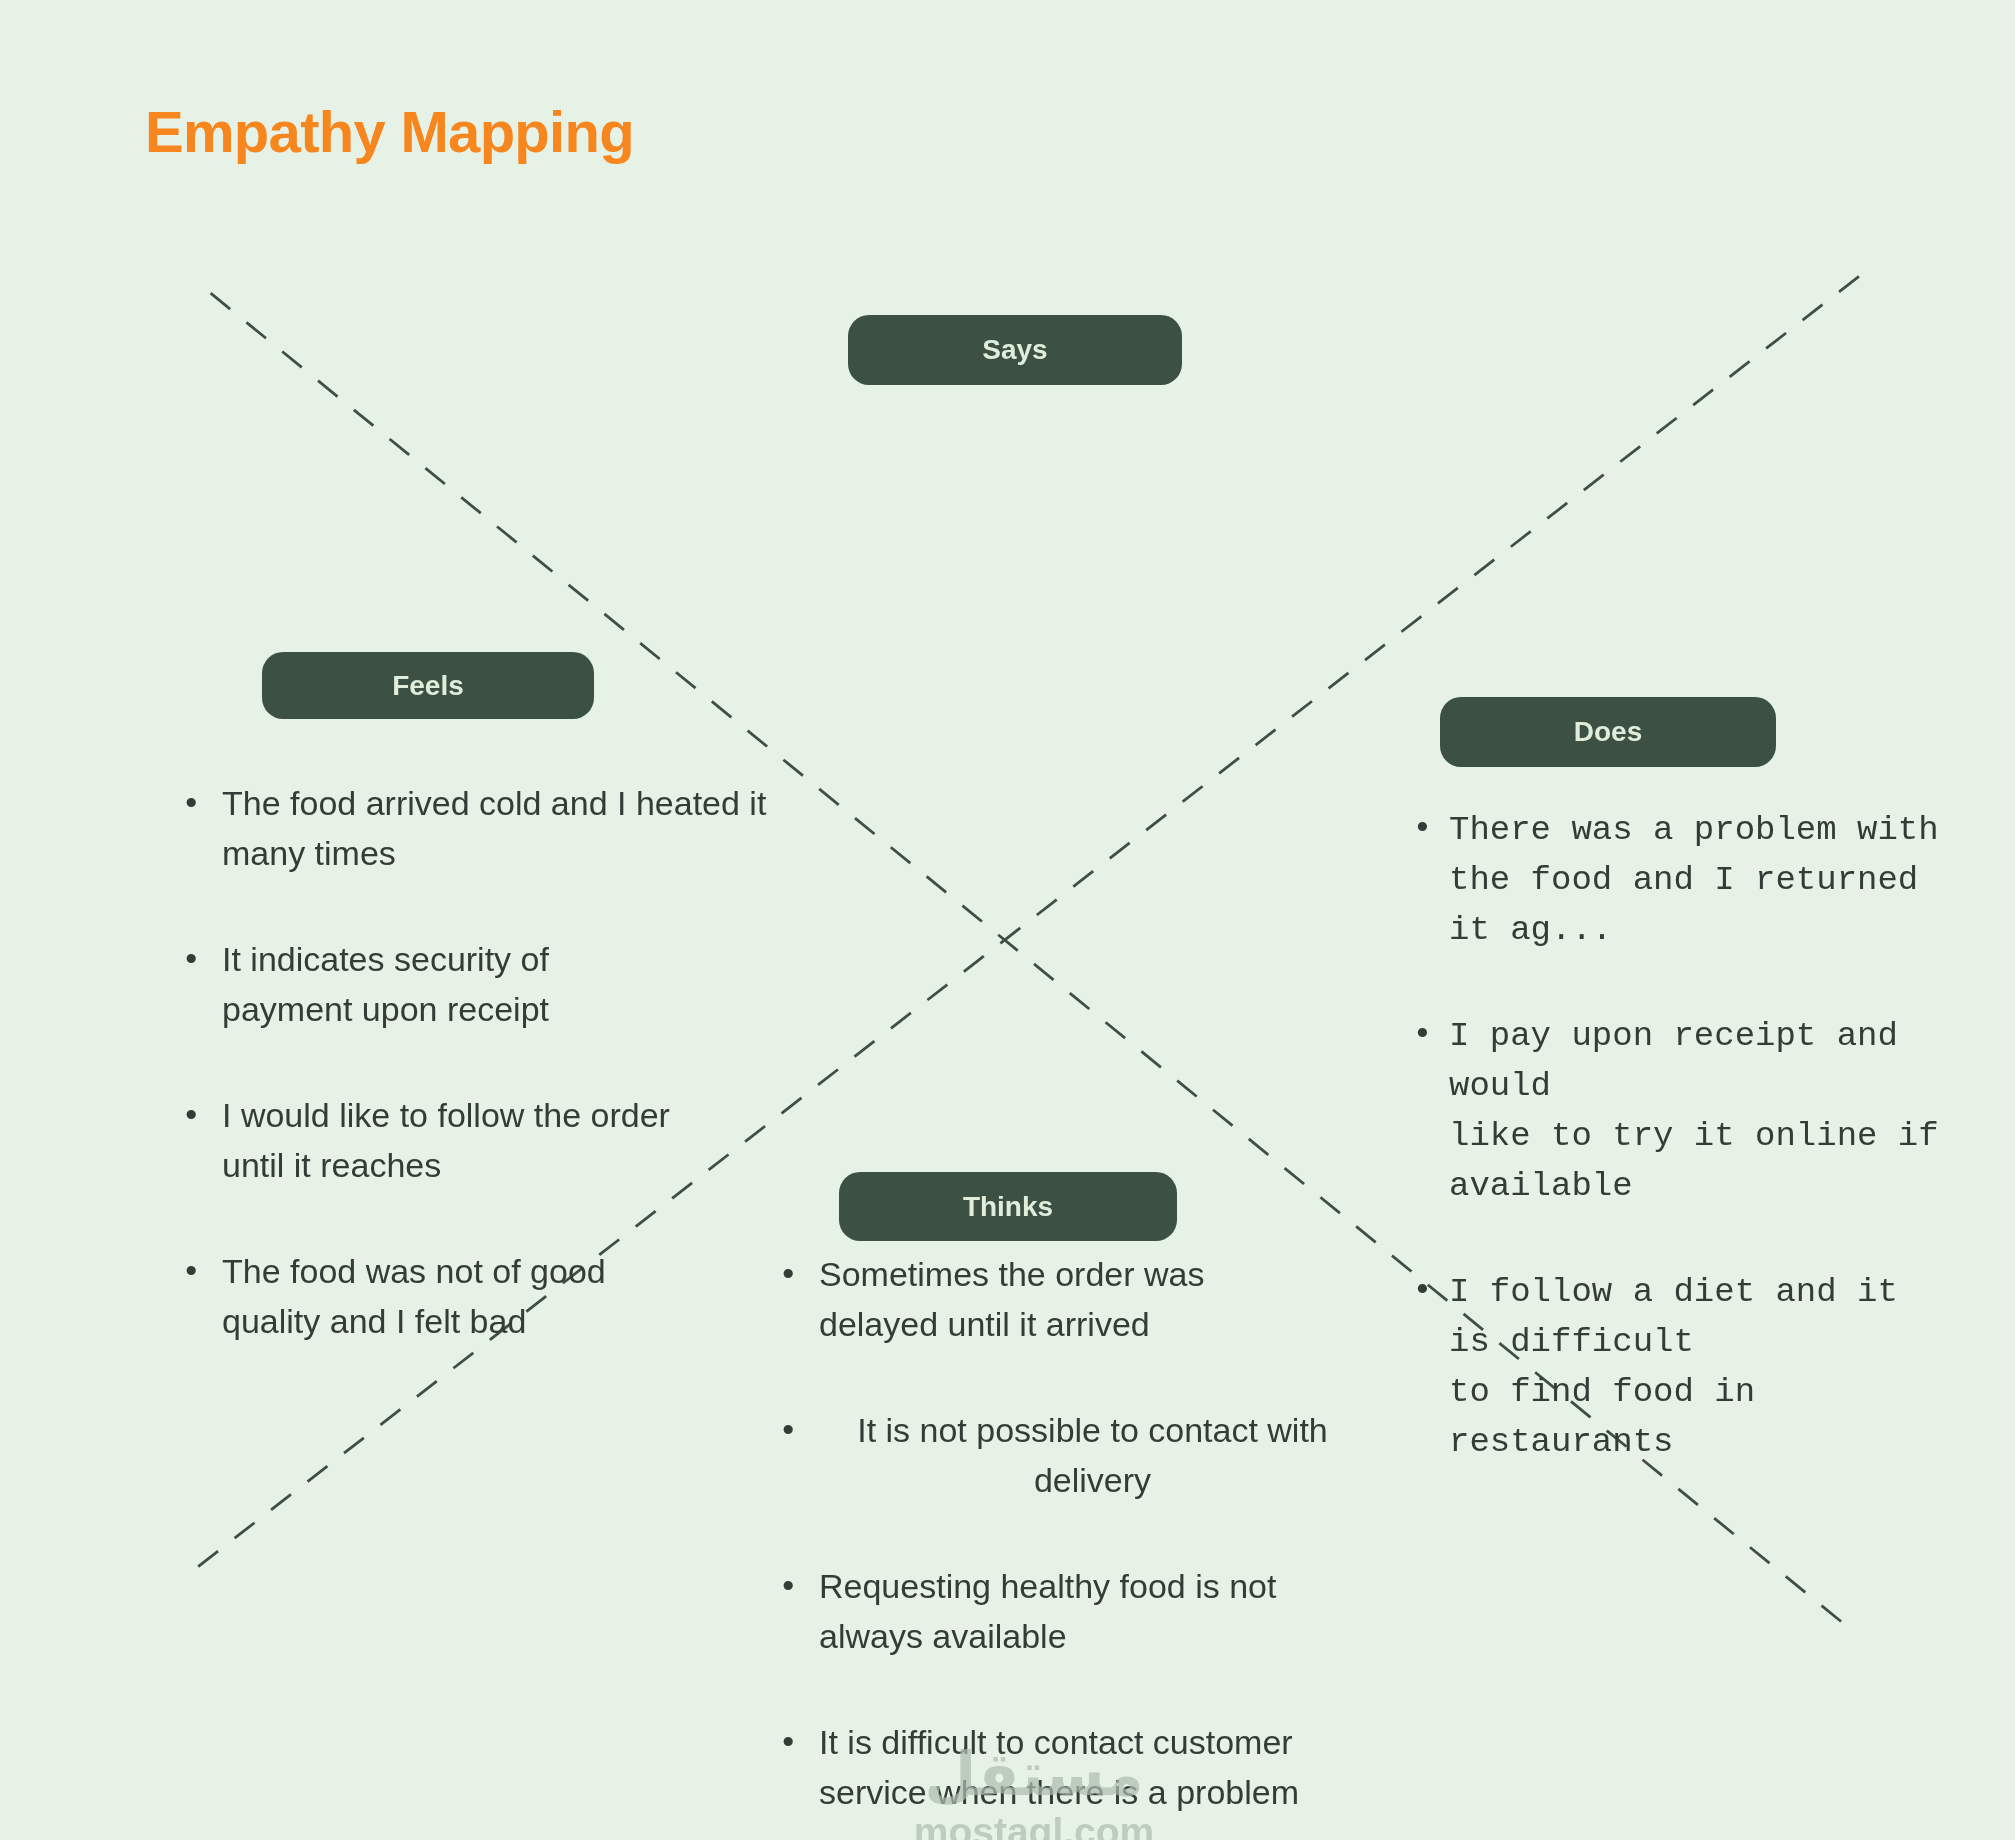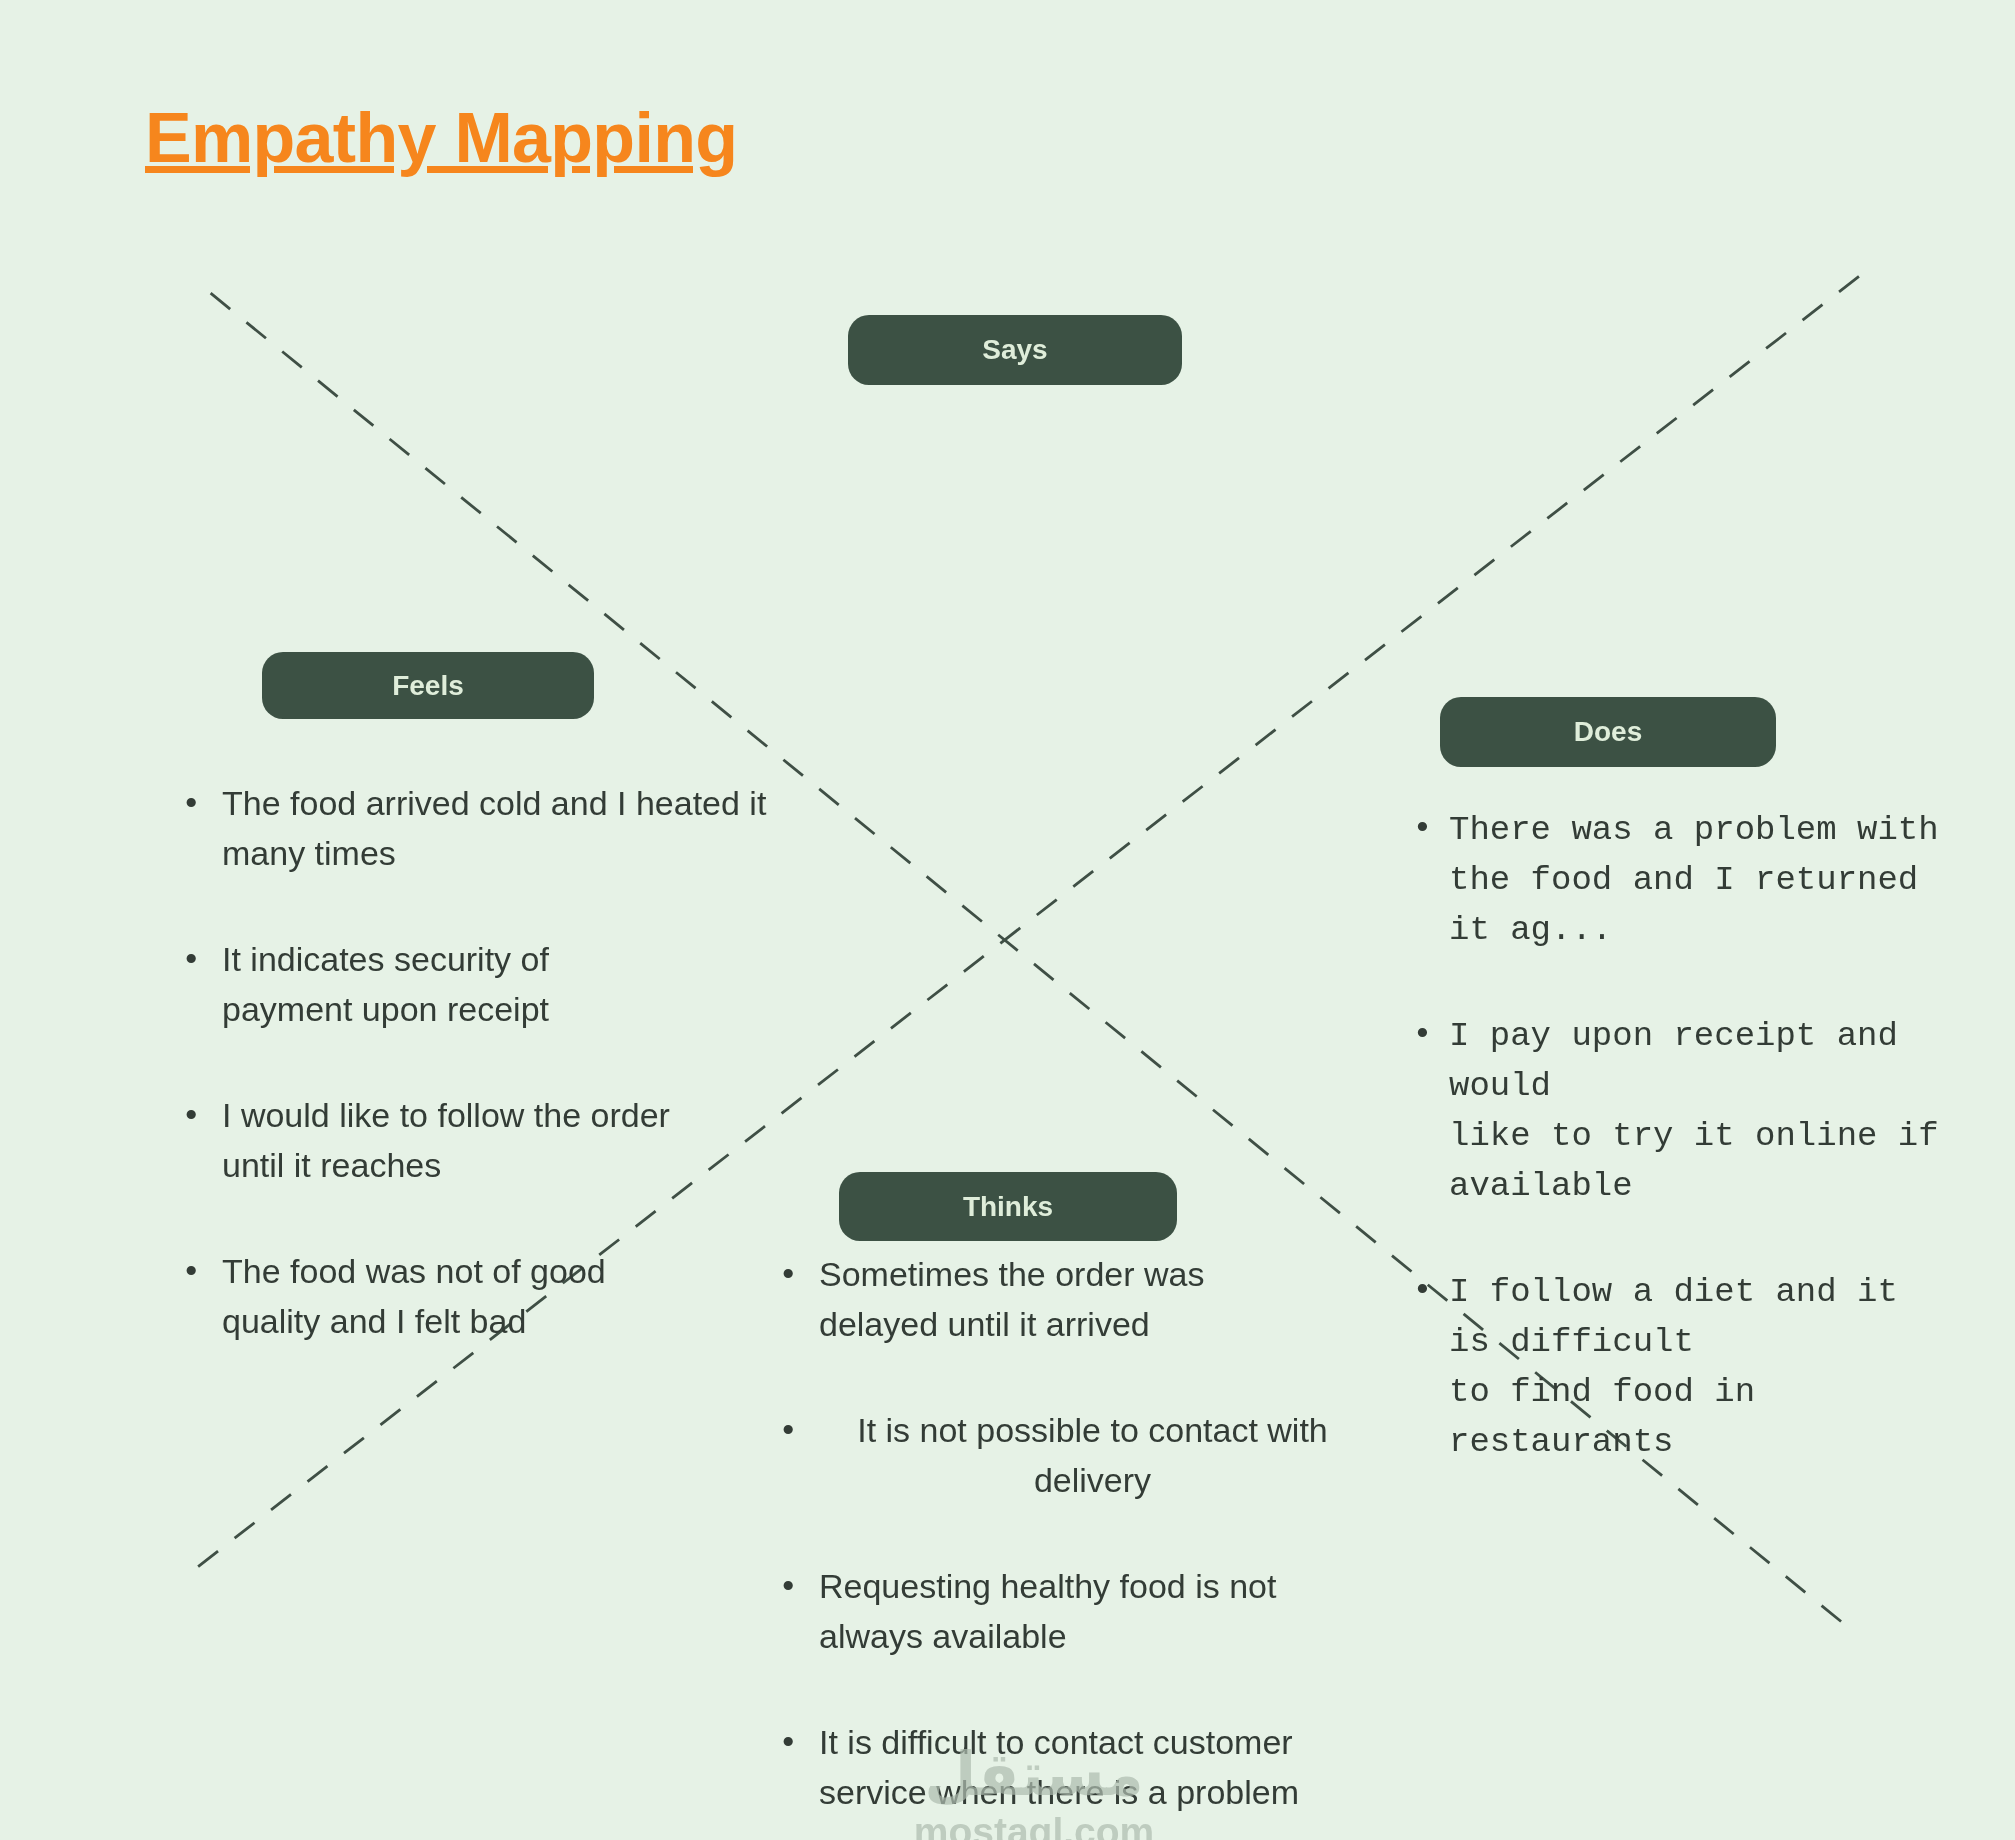--- a/index.html
+++ b/index.html
@@ -19,23 +19,22 @@
     color:var(--text);
     overflow:hidden;
   }
   .page{position:relative;width:2015px;height:1840px;}
 
   .xlines{position:absolute;left:0;top:0;width:2015px;height:1840px;}
   .xlines line{stroke:var(--dash);stroke-width:4;stroke-dasharray:36 30;fill:none;}
 
   .title{
     position:absolute;left:145px;top:98px;
-    font-size:70px;font-weight:bold;letter-spacing:-0.7px;
+    font-size:58px;font-weight:bold;letter-spacing:-0.7px;
     color:var(--accent);
-    text-decoration:underline;
   }
 
   .badge{
     position:absolute;
     background:var(--badge-bg);
     color:var(--badge-text);
     border-radius:21px;
     display:flex;align-items:center;justify-content:center;
     font-size:28px;font-weight:bold;
   }

